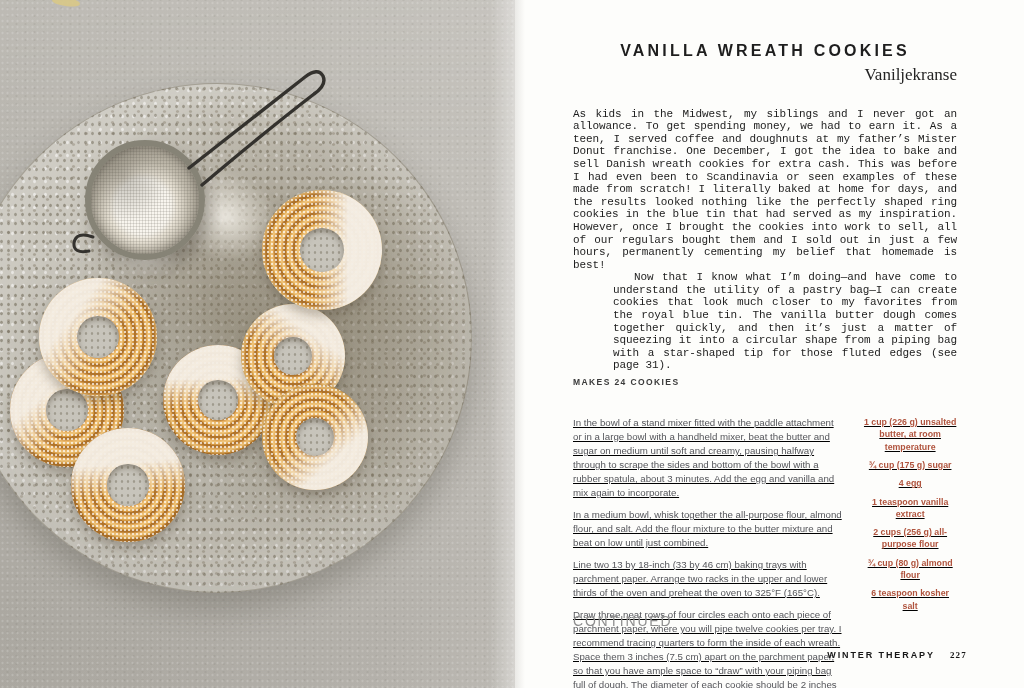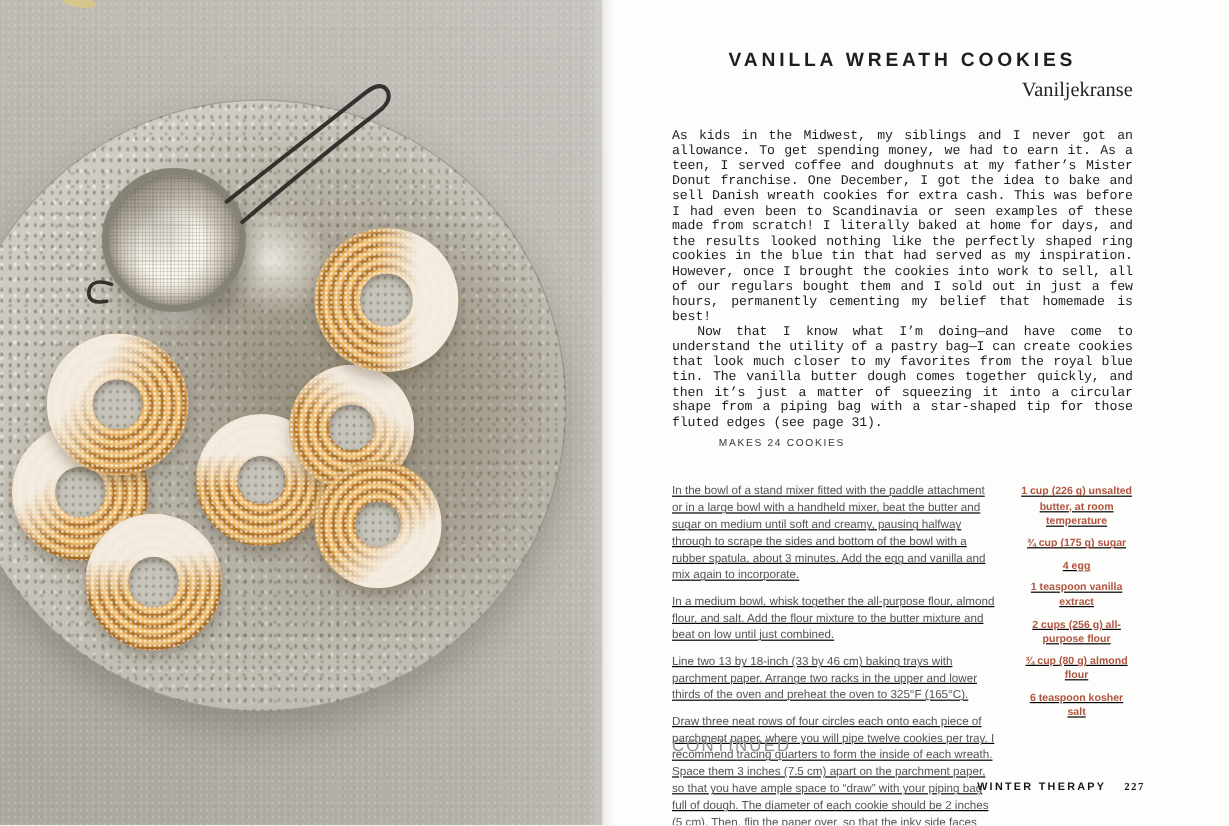--- a/index.html
+++ b/index.html
@@ -68,36 +68,36 @@
       repeating-linear-gradient(0deg, rgba(88,84,74,.16) 0 1px, rgba(0,0,0,0) 1px 3px),
       repeating-linear-gradient(90deg, rgba(88,84,74,.16) 0 1px, rgba(0,0,0,0) 1px 3px),
       radial-gradient(circle at 48% 56%, #f8f5ee 0 33%, #e6e0d3 42%, #c1bbad 56%, #a29c8e 78%, #8f897b 100%);
     box-shadow:6px 10px 16px rgba(68,64,54,.35), inset 0 0 10px rgba(55,52,44,.45); }
 
   .handle-svg { position:absolute; left:0; top:0; pointer-events:none; }
   .crumb { position:absolute; left:52px; top:-2px; width:28px; height:8px; border-radius:45%;
     background:#d8c887; transform:rotate(8deg); opacity:.9; }
 
   
-  .page { position:absolute; left:502px; top:0; width:509px; height:688px; background:#fdfdfb; }
+  .page { position:absolute; left:515px; top:0; width:509px; height:688px; background:#fdfdfb; }
   .page::before { content:""; position:absolute; left:0; top:0; width:10px; height:100%;
     background:linear-gradient(to right, rgba(120,115,105,.14), rgba(120,115,105,0)); }
   .content { position:absolute; left:58px; top:0; width:384px; }
 
   .title { margin:41px 0 0; text-align:center; font-weight:700; font-size:16px; line-height:1.2;
     letter-spacing:3.2px; color:#1e1e1e; }
   .subtitle { margin:5px 0 0; text-align:right; font-family:"Liberation Serif",serif; font-weight:400;
     font-size:17px; line-height:1.2; color:#232323; }
 
   .intro { margin-top:22px; font-family:Liberation Mono, monospace; font-size:11px; line-height:12.6px;
     letter-spacing:-0.1px; color:#1c1c1c; text-align:justify; }
   .intro p { margin:0; }
-  .intro p + p { text-indent:21px; }
+  .intro p + p { text-indent:21px;margin-left:40px; }
 
-  .yield { margin-top:5px; font-weight:400; font-size:8.5px; letter-spacing:1.4px; color:#3a3a3a;margin-left:39px; }
+  .yield { margin-top:5px; font-weight:700; font-size:8.5px; letter-spacing:1.4px; color:#3a3a3a; }
 
   .columns { display:flex; margin-top:29px;text-decoration:underline; }
   .instructions { width:277px; font-size:9.7px; line-height:14px; color:#54555a; }
   .instructions p { margin:0 0 8px; }
   .ingredients { margin-left:20px; width:96px; font-weight:700; font-size:8.8px; line-height:12.3px;text-align:center; }
   .ingredients p { margin:0 0 6px; }
 
   .continued { position:absolute; left:58px; top:613px; font-size:14px; letter-spacing:1.8px; color:#8f8f8f; }
   .footer { position:absolute; right:57px; top:650px; font-weight:700; font-size:9px; letter-spacing:1.9px; color:#161616; }
   .footer .pagenum { margin-left:15px; letter-spacing:1.2px;font-family:Liberation Serif, serif; }

